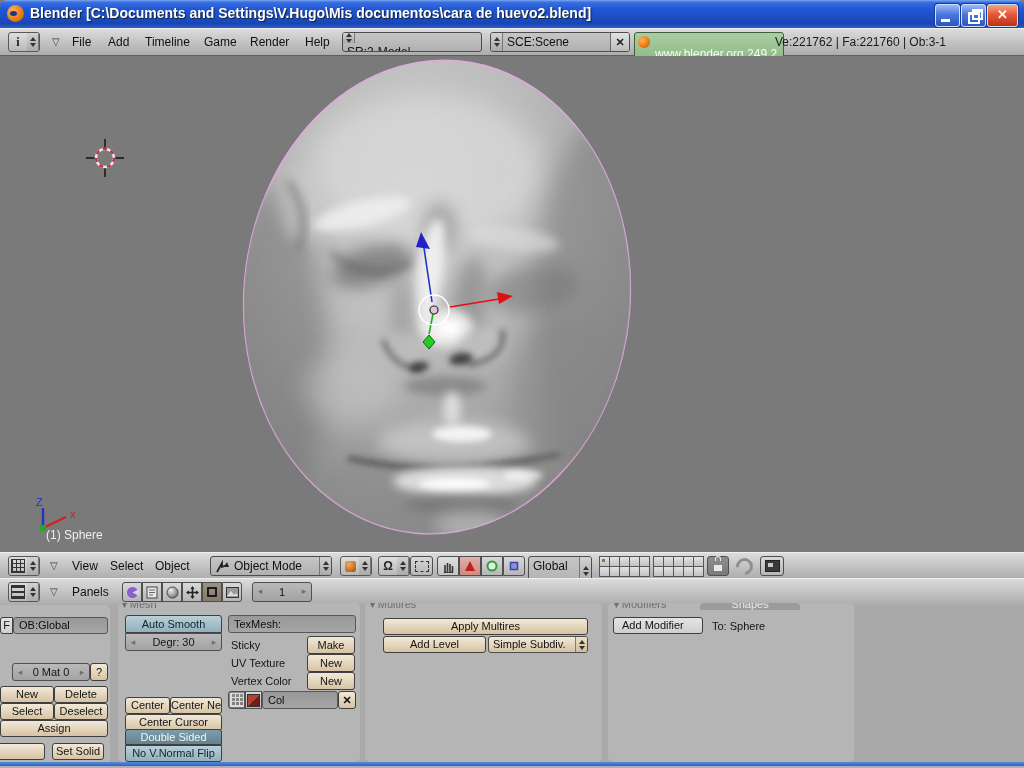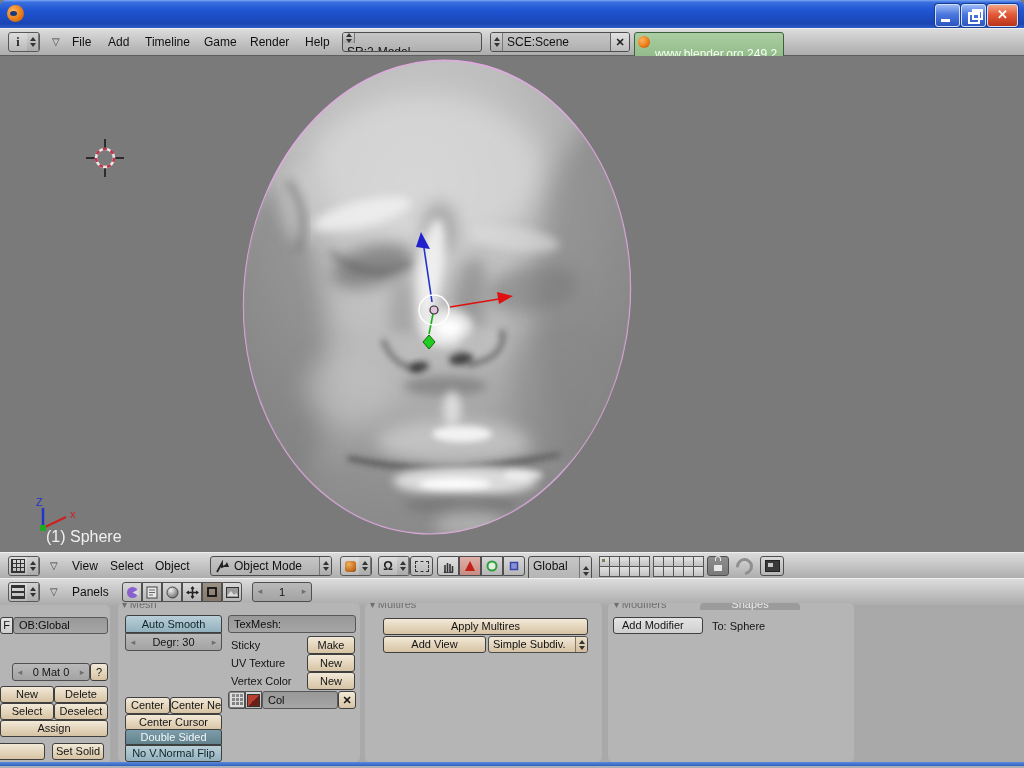--- a/index.html
+++ b/index.html
@@ -103,20 +103,21 @@
   .pict{width:13px;height:10px;background:#3a3a3a;border:1px solid #222;position:relative;}
   .pict::after{content:"";position:absolute;left:2px;top:2px;width:5px;height:4px;background:#c8c8c8;}
 </style>
 </head>
 <body>
 
 <div id="app">
 
   <div class="abs titlebar">
     <div class="abs blender-logo"></div>
+    <div class="abs title-text">Blender [C:\Documents and Settings\V.Hugo\Mis documentos\cara de huevo2.blend]</div>
     <div class="abs wbtn min" style="left:935px;">
         <div class="min-glyph"></div>
       </div>
     <div class="abs wbtn res" style="left:961px;">
         <div class="res-glyph2"></div>
         <div class="res-glyph"></div>
       </div>
     <div class="abs wbtn close" style="left:987px;"><span>✕</span></div>
   </div>
 
@@ -148,20 +149,21 @@
     </div>
     <div class="abs combo" style="left:490px;top:3px;width:140px;height:20px;">
       <div class="spin">
           <i class="up"></i>
           <i class="dn"></i>
         </div>
       <div class="txt">SCE:Scene</div>
       <div class="xbtn">✕</div>
     </div>
     <div class="abs sitebtn" style="left:634px;top:3px;height:18px;">www.blender.org 249.2</div>
+    <div class="abs stats" style="left:775px;top:0;">Ve:221762 | Fa:221760 | Ob:3-1</div>
   </div>
 
   <div class="abs" style="left:0;top:56px;width:1024px;height:496px;background:#7a7a7a;">
     <svg width="1024" height="496" viewBox="0 0 1024 496">
       <defs>
         <radialGradient id="eggBase" cx="42%" cy="28%" r="80%">
           <stop offset="0%" stop-color="#d2d2d2"></stop>
           <stop offset="40%" stop-color="#bdbdbd"></stop>
           <stop offset="72%" stop-color="#9d9d9d"></stop>
           <stop offset="100%" stop-color="#838383"></stop>
@@ -249,21 +251,21 @@
       </g>
 
       <g>
         <line x1="43" y1="452" x2="43" y2="472" stroke="#2233cc" stroke-width="2.4"></line>
         <line x1="43" y1="472" x2="66" y2="461" stroke="#cc2222" stroke-width="2.4"></line>
         <rect x="40" y="469" width="6" height="6" fill="#22aa22"></rect>
         <text x="36" y="450" fill="#2233cc" font-size="11" font-family="Liberation Sans,sans-serif">Z</text>
         <text x="70" y="462" fill="#cc2222" font-size="11" font-family="Liberation Sans,sans-serif">x</text>
       </g>
     </svg>
-    <div class="abs" style="left:46px;top:472px;color:#f0f0f0;font-size:16px;">(1) Sphere</div>
+    <div class="abs" style="left:46px;top:472px;color:#f0f0f0;font-size:12px;">(1) Sphere</div>
   </div>
 
   <div class="abs hdr" style="top:552px;">
     <div class="abs edbtn gbtn" style="left:8px;top:3px;">
       <div class="icon">
           <span class="grid-glyph"></span>
         </div>
       <div class="spin">
           <i class="up"></i>
           <i class="dn"></i>
@@ -504,21 +506,21 @@
     <div class="abs btn" style="left:338px;top:86px;width:18px;height:18px;line-height:16px;font-weight:bold;">✕</div>
 
     <div class="abs btn" style="left:125px;top:92px;width:45px;height:17px;line-height:15px;">Center</div>
     <div class="abs btn" style="left:170px;top:92px;width:52px;height:17px;line-height:15px;">Center New</div>
     <div class="abs btn" style="left:125px;top:109px;width:97px;height:17px;line-height:15px;">Center Cursor</div>
 
     <div class="abs tgl-dark" style="left:125px;top:124px;width:97px;height:16px;line-height:15px;border-radius:3px 3px 0 0;">Double Sided</div>
     <div class="abs tgl-light" style="left:125px;top:140px;width:97px;height:17px;line-height:15px;border-radius:0 0 3px 3px;">No V.Normal Flip</div>
 
     <div class="abs btn" style="left:383px;top:13px;width:205px;height:17px;line-height:15px;">Apply Multires</div>
-    <div class="abs btn" style="left:383px;top:31px;width:103px;height:17px;line-height:15px;">Add View</div>
+    <div class="abs btn" style="left:383px;top:31px;width:103px;height:17px;line-height:15px;">Add Level</div>
     <div class="abs combo" style="left:488px;top:31px;width:100px;height:17px;background:linear-gradient(180deg,#f2e9d8,#d6c3a4);">
       <div class="txt" style="line-height:15px;font-size:11px;">Simple Subdiv.</div>
       <div class="spin" style="border-left:1px solid #8a7a5a;border-right:none;background:linear-gradient(180deg,#ecdfc8,#d2bd9c);">
           <i class="up"></i>
           <i class="dn"></i>
         </div>
     </div>
 
     <div class="abs btn graybtn" style="left:613px;top:12px;width:90px;height:17px;line-height:15px;text-align:left;padding-left:8px;">Add Modifier</div>
     <div class="abs lbl" style="left:712px;top:15px;">To: Sphere</div>

